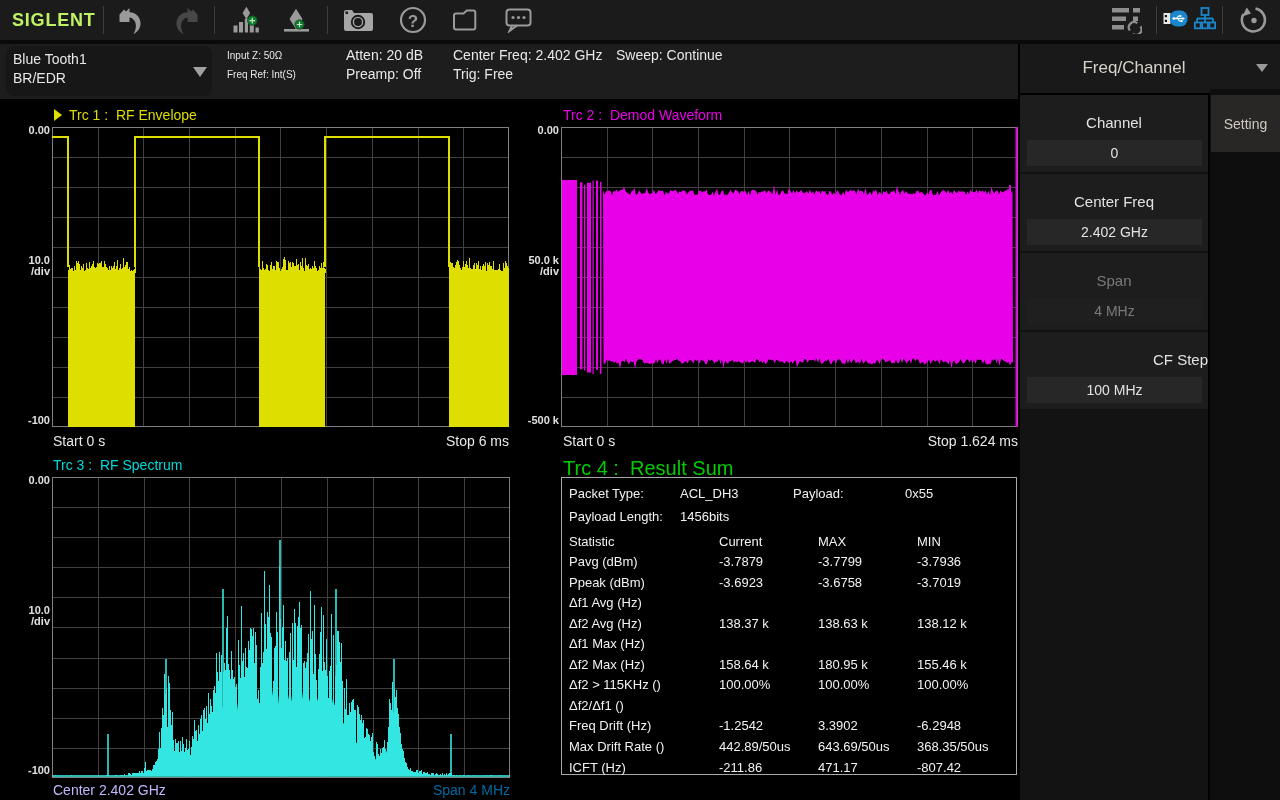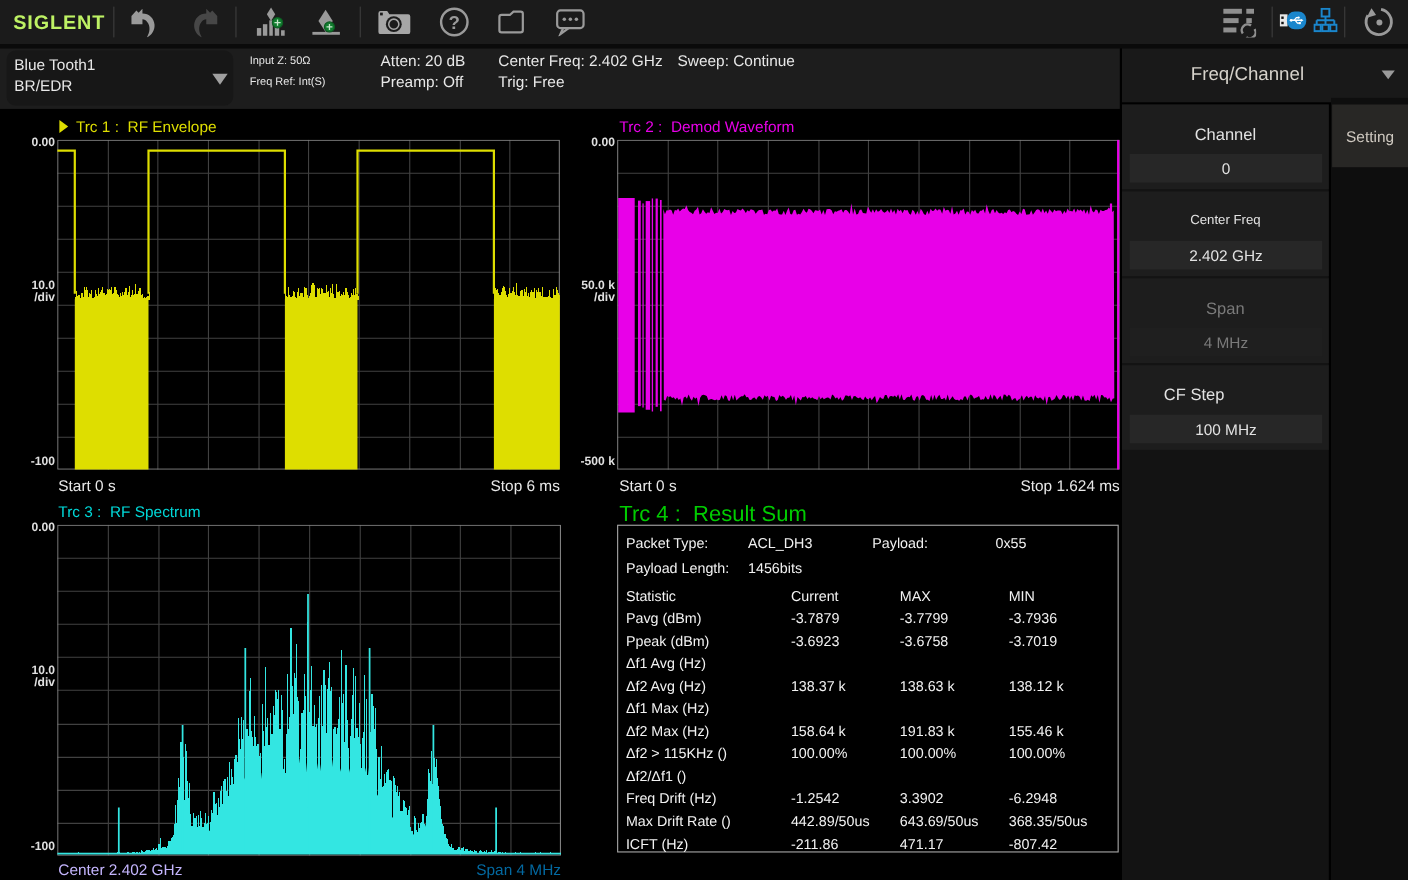--- a/index.html
+++ b/index.html
@@ -178,21 +178,21 @@
     <div style="position:absolute;left:818px;top:575px;white-space:nowrap">-3.6758</div>
     <div style="position:absolute;left:917px;top:575px;white-space:nowrap">-3.7019</div>
     <div style="position:absolute;left:569px;top:595px;white-space:nowrap">Δf1 Avg (Hz)</div>
     <div style="position:absolute;left:569px;top:616px;white-space:nowrap">Δf2 Avg (Hz)</div>
     <div style="position:absolute;left:719px;top:616px;white-space:nowrap">138.37 k</div>
     <div style="position:absolute;left:818px;top:616px;white-space:nowrap">138.63 k</div>
     <div style="position:absolute;left:917px;top:616px;white-space:nowrap">138.12 k</div>
     <div style="position:absolute;left:569px;top:636px;white-space:nowrap">Δf1 Max (Hz)</div>
     <div style="position:absolute;left:569px;top:657px;white-space:nowrap">Δf2 Max (Hz)</div>
     <div style="position:absolute;left:719px;top:657px;white-space:nowrap">158.64 k</div>
-    <div style="position:absolute;left:818px;top:657px;white-space:nowrap">191.83 k</div>
+    <div style="position:absolute;left:818px;top:657px;white-space:nowrap">180.95 k</div>
     <div style="position:absolute;left:917px;top:657px;white-space:nowrap">155.46 k</div>
     <div style="position:absolute;left:569px;top:677px;white-space:nowrap">Δf2 &gt; 115KHz ()</div>
     <div style="position:absolute;left:719px;top:677px;white-space:nowrap">100.00%</div>
     <div style="position:absolute;left:818px;top:677px;white-space:nowrap">100.00%</div>
     <div style="position:absolute;left:917px;top:677px;white-space:nowrap">100.00%</div>
     <div style="position:absolute;left:569px;top:698px;white-space:nowrap">Δf2/Δf1 ()</div>
     <div style="position:absolute;left:569px;top:718px;white-space:nowrap">Freq Drift (Hz)</div>
     <div style="position:absolute;left:719px;top:718px;white-space:nowrap">-1.2542</div>
     <div style="position:absolute;left:818px;top:718px;white-space:nowrap">3.3902</div>
     <div style="position:absolute;left:917px;top:718px;white-space:nowrap">-6.2948</div>
@@ -207,25 +207,25 @@
   </div>
 <div class="abs" style="left:1020px;top:44px;width:260px;height:49px;background:#191919"></div>
 <div class="abs" style="left:1020px;top:58px;width:228px;text-align:center;font-size:17px;color:#d6d2cb">Freq/Channel</div>
 <div class="abs" style="left:1256px;top:64px;width:0;height:0;border-left:6px solid transparent;border-right:6px solid transparent;border-top:8px solid #9a9a9a"></div>
 <div class="abs" style="left:1020px;top:95px;width:188px;height:705px;background:#131313"></div>
 <div class="abs" style="left:1020px;top:95px;width:188px;height:77px;background:#1d1d1d"></div>
 <div class="abs" style="left:1020px;top:114px;width:188px;text-align:center;font-size:15px;color:#e2e2e2">Channel</div>
 <div class="abs" style="left:1027px;top:140px;width:175px;height:26px;background:#272727"></div>
 <div class="abs" style="left:1027px;top:145px;width:175px;text-align:center;font-size:14px;color:#e2e2e2">0</div>
 <div class="abs" style="left:1020px;top:174px;width:188px;height:77px;background:#1d1d1d"></div>
-<div class="abs" style="left:1020px;top:193px;width:188px;text-align:center;font-size:12px;color:#e2e2e2">Center Freq</div>
+<div class="abs" style="left:1020px;top:193px;width:188px;text-align:center;font-size:15px;color:#e2e2e2">Center Freq</div>
 <div class="abs" style="left:1027px;top:219px;width:175px;height:26px;background:#272727"></div>
 <div class="abs" style="left:1027px;top:224px;width:175px;text-align:center;font-size:14px;color:#e2e2e2">2.402 GHz</div>
 <div class="abs" style="left:1020px;top:253px;width:188px;height:77px;background:#1d1d1d"></div>
 <div class="abs" style="left:1020px;top:272px;width:188px;text-align:center;font-size:15px;color:#7a7a7a">Span</div>
 <div class="abs" style="left:1027px;top:298px;width:175px;height:26px;background:#1f1f1f"></div>
 <div class="abs" style="left:1027px;top:303px;width:175px;text-align:center;font-size:14px;color:#7a7a7a">4 MHz</div>
 <div class="abs" style="left:1020px;top:332px;width:188px;height:77px;background:#1d1d1d"></div>
-<div class="abs" style="left:1058px;top:351px;width:188px;text-align:left;font-size:15px;color:#e2e2e2">CF Step</div>
+<div class="abs" style="left:1020px;top:351px;width:188px;text-align:right;font-size:15px;color:#e2e2e2">CF Step</div>
 <div class="abs" style="left:1027px;top:377px;width:175px;height:26px;background:#272727"></div>
 <div class="abs" style="left:1027px;top:382px;width:175px;text-align:center;font-size:14px;color:#e2e2e2">100 MHz</div>
 <div class="abs" style="left:1210px;top:89px;width:70px;height:711px;background:#0e0e0e"></div>
 <div class="abs" style="left:1211px;top:95px;width:69px;height:57px;background:#282725"></div>
 <div class="abs" style="left:1211px;top:116px;width:69px;text-align:center;font-size:14px;color:#cfc9c0">Setting</div>
 </body></html>

